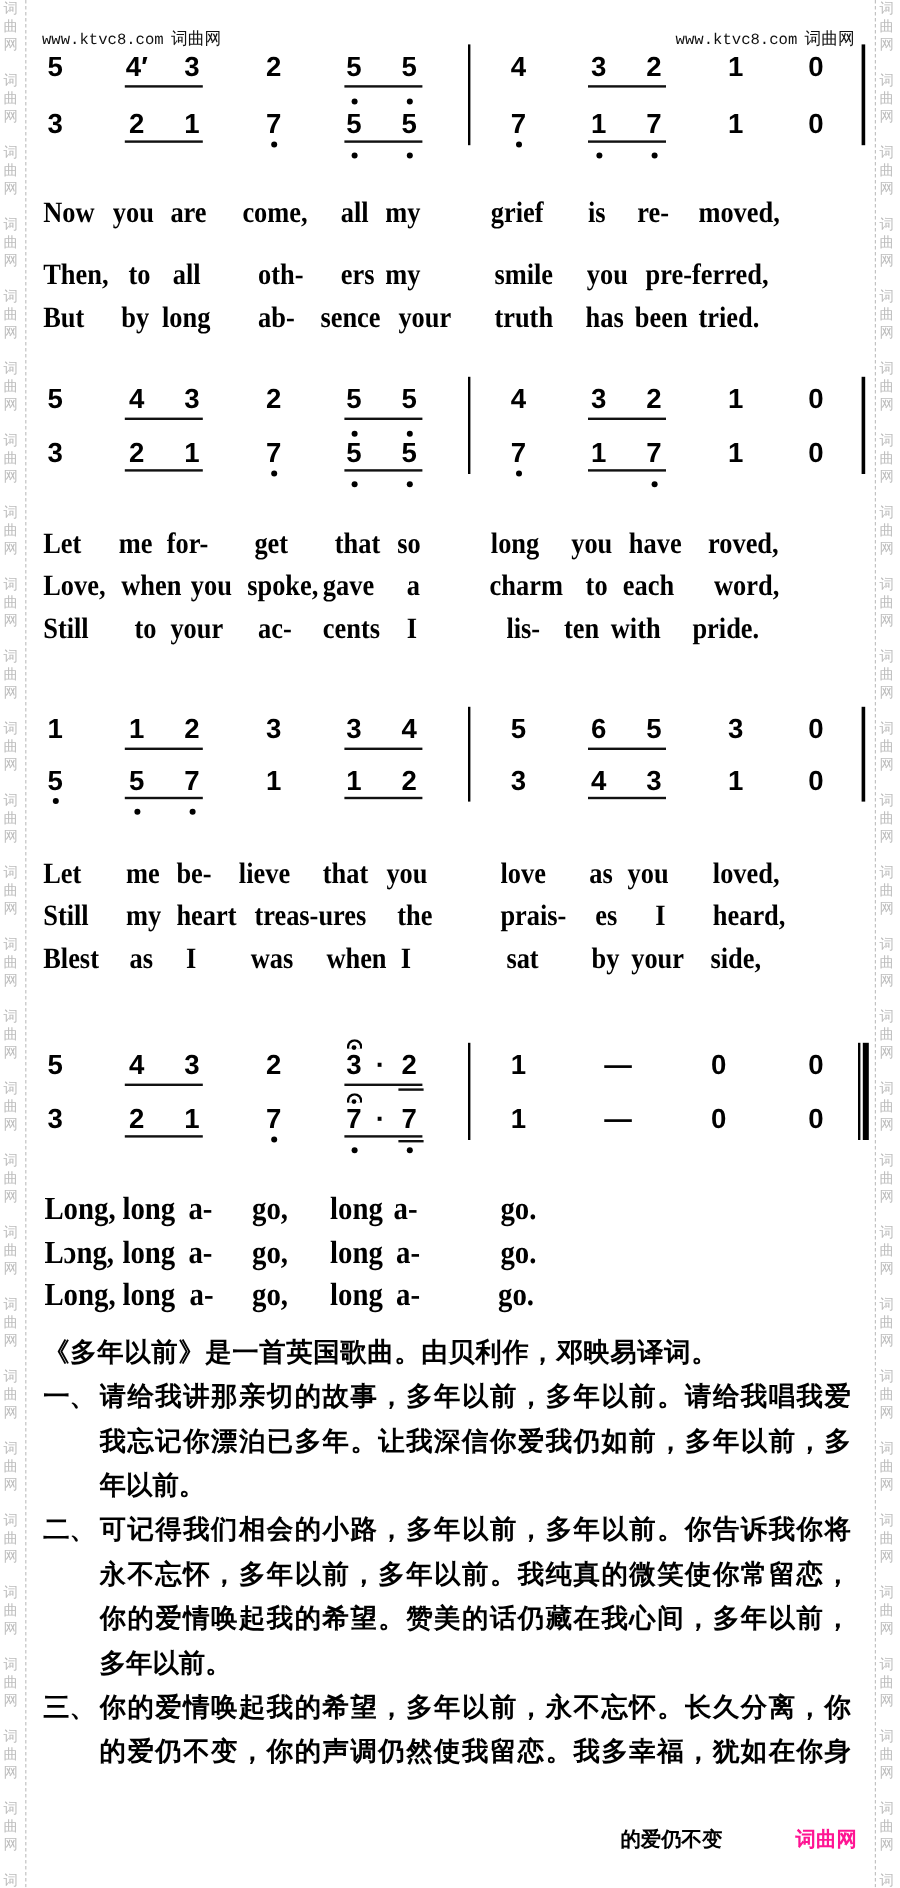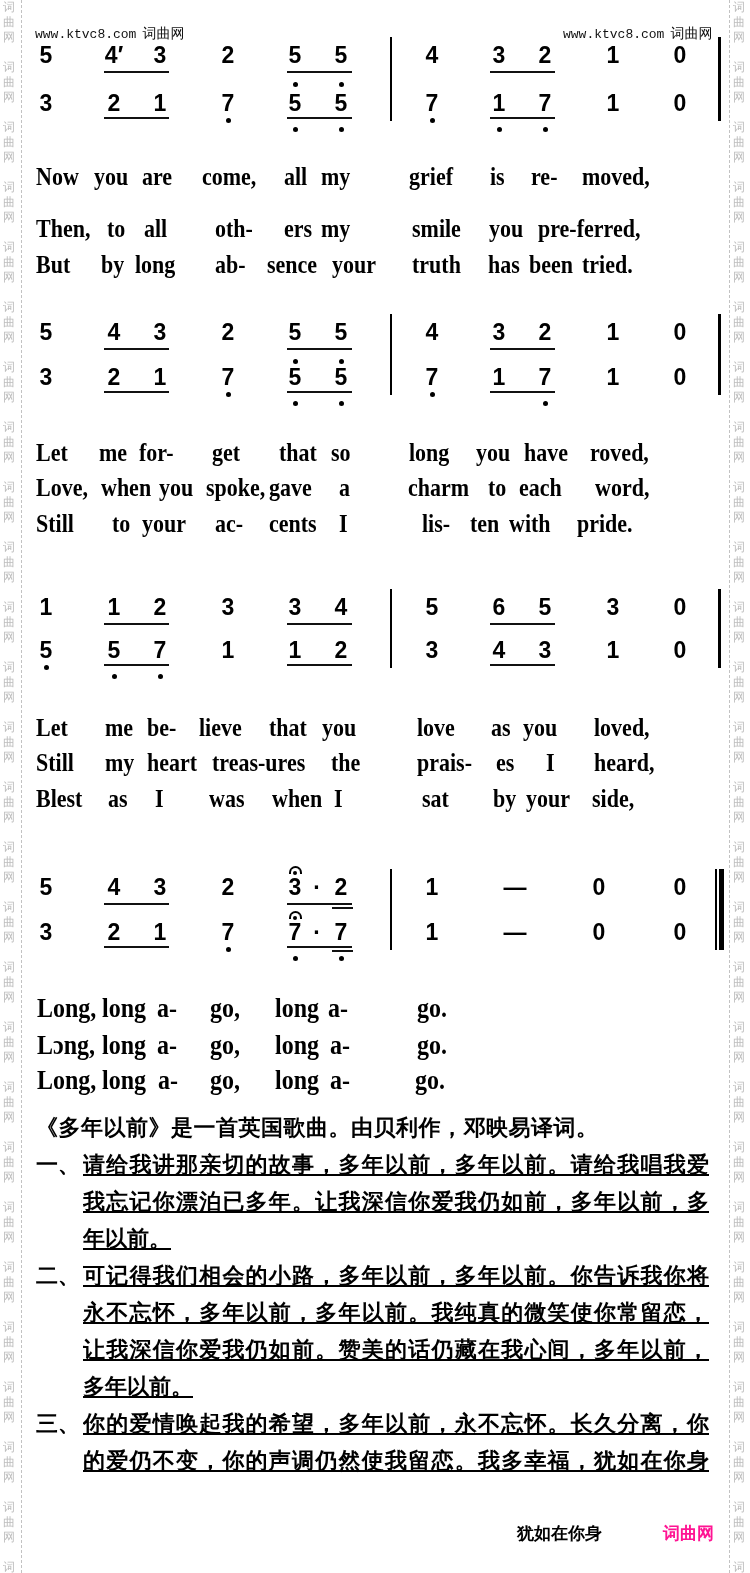--- a/index.html
+++ b/index.html
@@ -37,21 +37,21 @@
 .bar-fin-thick{left:719px;width:5px}
 
 .lyric-line{position:absolute;left:0;width:750px;height:26px;}
 .w{position:absolute;top:0;font:bold 22px/26px "Liberation Serif",serif;white-space:nowrap;transform:scaleY(1.12);transform-origin:0 50%;}
 .big .w{font-size:24px;line-height:28px;}
 
 .cn{position:absolute;left:0;top:1109px;width:750px;font:bold 22px/37px "DejaVu Sans",sans-serif;color:#000;}
 .cn-line{position:relative;height:37px;}
 .cn-intro{position:absolute;left:36px;white-space:nowrap;letter-spacing:0.5px;}
 .cn-marker{position:absolute;left:36px;white-space:nowrap;}
-.cn-text{position:absolute;left:83px;width:626px;height:37px;overflow:hidden;text-align:justify;text-align-last:justify;text-decoration:underline;}
+.cn-text{position:absolute;left:83px;width:626px;height:37px;overflow:hidden;text-align:justify;text-align-last:justify;}
 .cn-text.last{text-align-last:left;white-space:nowrap;}
 .credit{position:absolute;top:1523px;font:bold 17px/20px "DejaVu Sans",sans-serif;white-space:nowrap;}
 .credit.label{left:517px;color:#000;}
 .credit.site{left:663px;color:#ff1493;}
 </style>
 </head>
 <body>
 
 <div id="page">
 
@@ -597,31 +597,31 @@
     </div>
 
     <div class="cn-line">
       <span class="cn-marker">二、</span>
       <div class="cn-text">可记得我们相会的小路，多年以前，多年以前。你告诉我你将</div>
     </div>
     <div class="cn-line">
       <div class="cn-text">永不忘怀，多年以前，多年以前。我纯真的微笑使你常留恋，</div>
     </div>
     <div class="cn-line">
-      <div class="cn-text">让我深信你爱我仍如前。赞美的话仍藏在我心间，多年以前，</div>
+      <div class="cn-text">你的爱情唤起我的希望。赞美的话仍藏在我心间，多年以前，</div>
     </div>
     <div class="cn-line">
       <div class="cn-text last">多年以前。</div>
     </div>
 
     <div class="cn-line">
       <span class="cn-marker">三、</span>
       <div class="cn-text">你的爱情唤起我的希望，多年以前，永不忘怀。长久分离，你</div>
     </div>
     <div class="cn-line">
       <div class="cn-text">的爱仍不变，你的声调仍然使我留恋。我多幸福，犹如在你身</div>
     </div>
   </div>
 
-  <span class="credit label">犹如在你身</span>
+  <span class="credit label">的爱仍不变</span>
   <span class="credit site">词曲网</span>
 
 </div>
 
 </body></html>

